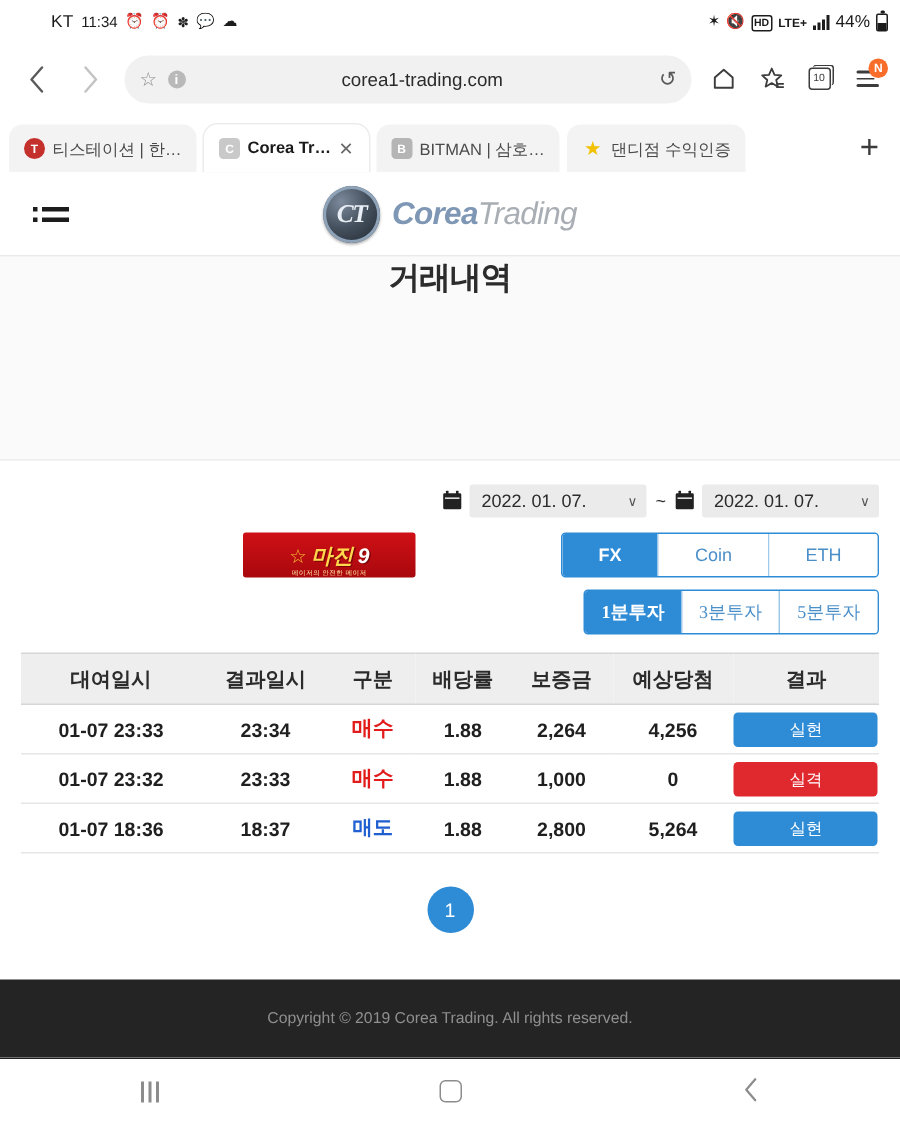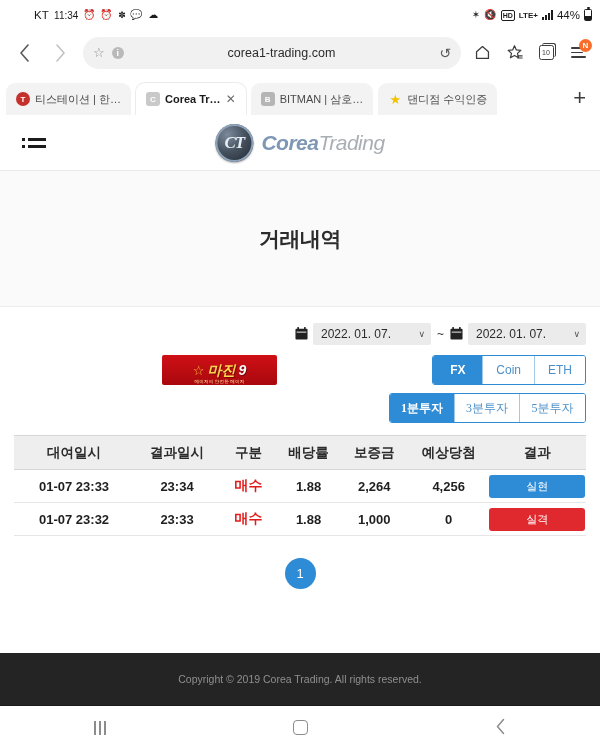--- a/index.html
+++ b/index.html
@@ -158,21 +158,21 @@
   .brand-trading {
     font-size: 21px; font-style: italic; color: #a9aeb4; letter-spacing: -.5px;
     text-shadow: 0 1px 0 #fff;
   }
 
   
   .page { flex: 1 1 auto; background: #ffffff; overflow: hidden; display: flex; flex-direction: column; }
   .title-band {
     background: #fafafa; border-bottom: 1px solid #ededed;
     height: 136px; flex: 0 0 136px;
-    display: flex; align-items: center; justify-content: center;
+    display: flex; align-items: flex-start; justify-content: center;
   }
   .page-title { font-size: 21px; font-weight: bold; color: #2c2c2c; letter-spacing: -.5px; }
 
   .controls { padding: 16px 14px 0 14px; }
   .daterow { display: flex; align-items: center; justify-content: flex-end; gap: 5px; }
   .cal-ico { font-size: 13px; color: #222; line-height: 1; }
   .dateselect {
     background: #ebebeb; border: none; border-radius: 2px;
     height: 22px; min-width: 118px;
     display: flex; align-items: center; justify-content: space-between;
@@ -201,21 +201,21 @@
     font-size: 14px; font-weight: bold; font-style: italic; color: #fff;
     text-shadow: 1px 1px 0 #7a0509; line-height: 1;
   }
   .ad-sub {
     position: absolute; bottom: 1px; left: 0; right: 0; text-align: center;
     font-size: 4.5px; color: #ffe6a0; letter-spacing: .2px;
   }
 
   .segmented { display: flex; border-radius: 3px; overflow: hidden; border: 1px solid #2e8bd6; }
   .seg {
-    height: 28px; min-width: 50px; padding: 0 13px;
+    height: 28px; min-width: 50px; padding: 0 24px;
     display: flex; align-items: center; justify-content: center;
     font-size: 12px; color: #4b8fc9; background: #fff;
     border-right: 1px solid #9fc9e9;
   }
   .seg:last-child { border-right: none; }
   .seg.on { background: #2e8bd6; color: #fff; font-weight: bold; }
 
   .segrow2 { display: flex; justify-content: flex-end; margin-top: 8px; }
   .segmented.wide .seg { min-width: 65px; padding: 0 10px; font-family: Liberation Serif, serif; }
 
@@ -473,20 +473,31 @@
           <td>01-07 23:32</td>
           <td>23:33</td>
           <td class="buy">매수</td>
           <td>1.88</td>
           <td>1,000</td>
           <td>0</td>
           <td>
             <span class="result-btn lose">실격</span>
           </td>
         </tr>
+        <tr>
+          <td>01-07 18:36</td>
+          <td>18:37</td>
+          <td class="sell">매도</td>
+          <td>1.88</td>
+          <td>2,800</td>
+          <td>5,264</td>
+          <td>
+            <span class="result-btn win">실현</span>
+          </td>
+        </tr>
       </tbody>
     </table>
   </div>
 
   <div class="pager">
     <div class="pagebtn">1</div>
   </div>
 </div>
 
 <div class="footer">

